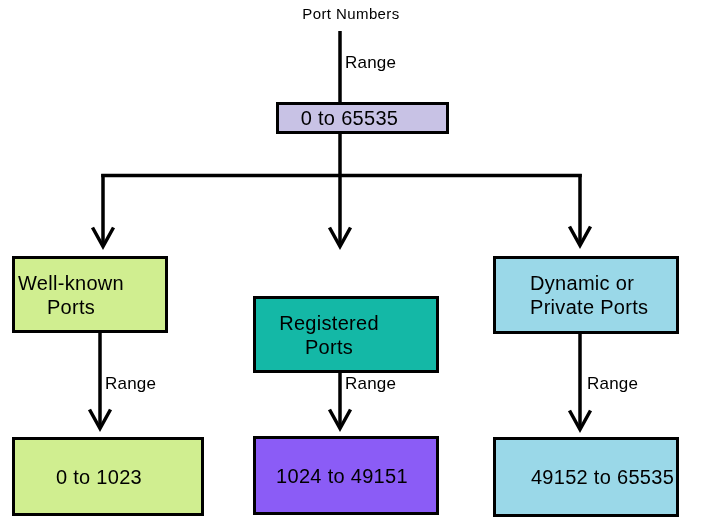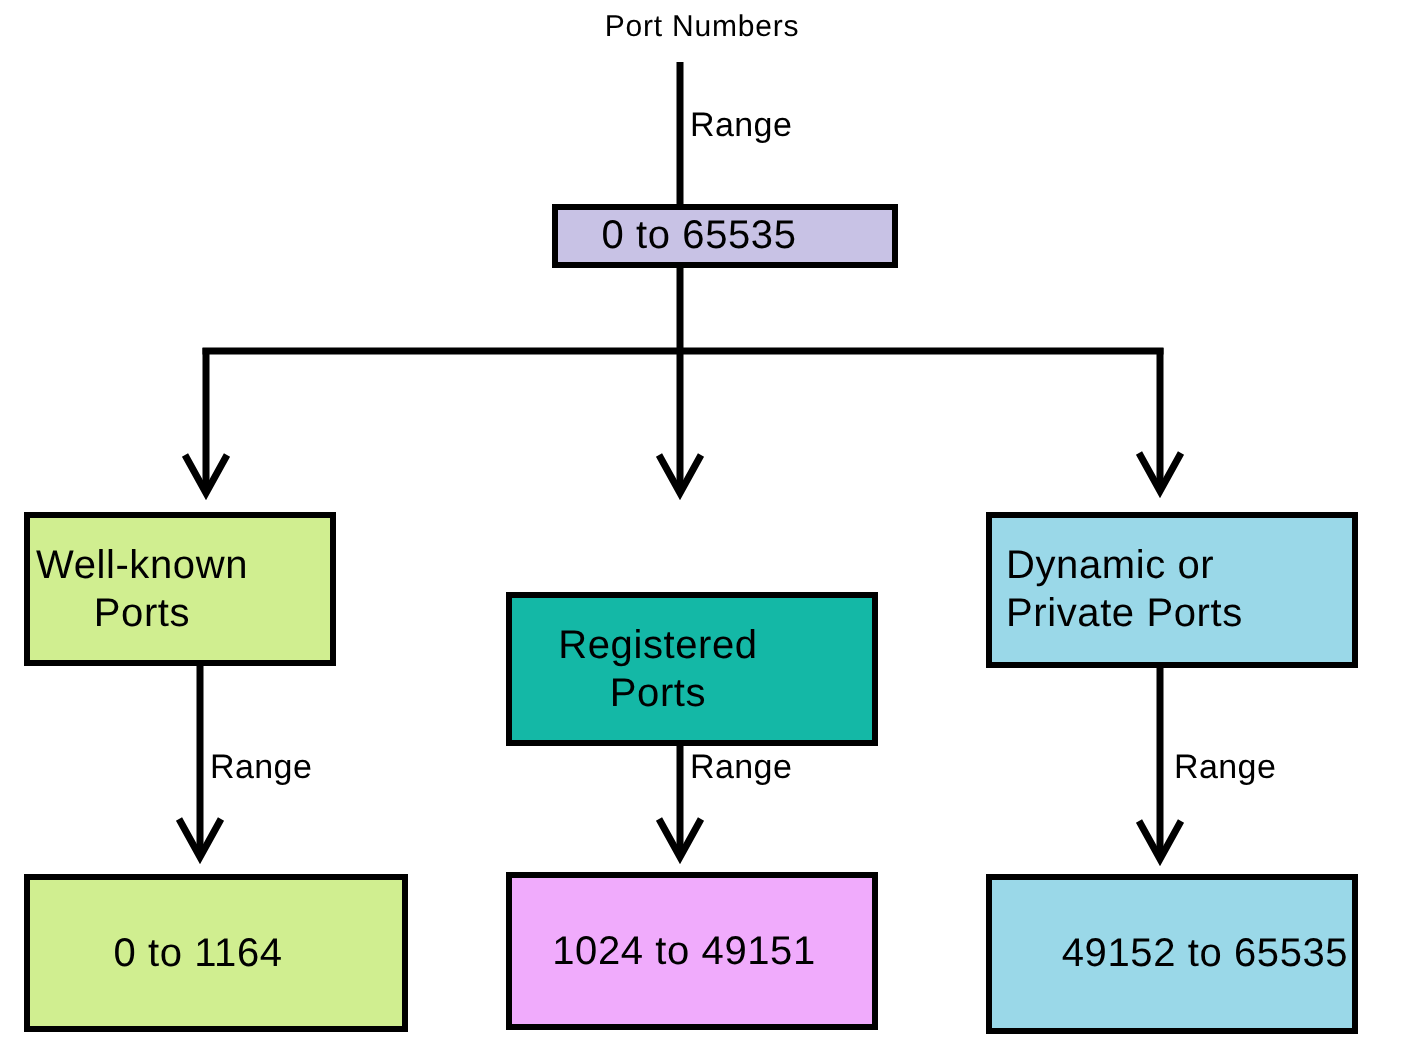--- a/index.html
+++ b/index.html
@@ -21,21 +21,21 @@
   .node{
     position:absolute;box-sizing:border-box;border:3px solid #000;
     display:flex;align-items:center;justify-content:center;
     font-size:20px;line-height:1.2;letter-spacing:0.3px;
     white-space:pre-line;text-align:center;
   }
   .n-root{left:254px;top:102px;width:173px;height:32px;padding-right:26px;margin-left:22px;}
   .n-wk  {left:12px; top:256px;width:156px;height:77px;padding-right:38px;}
   .n-reg {left:253px;top:256px;width:186px;height:77px;padding-right:34px;}
   .n-dyn {left:493px;top:256px;width:186px;height:78px;
-          justify-content:flex-start;padding-left:7px;text-align:left;}
+          justify-content:flex-start;padding-left:34px;text-align:left;}
   .n-wk2 {left:12px; top:437px;width:192px;height:79px;padding-right:18px;}
   .n-reg2{left:253px;top:436px;width:186px;height:79px;padding-right:8px;}
   .n-dyn2{left:493px;top:437px;width:186px;height:80px;padding-left:33px;}
 </style>
 </head>
 <body>
 
 <div class="canvas">
 
   <svg class="connector-layer" width="701" height="523" viewBox="0 0 701 523">
@@ -69,17 +69,17 @@
 
   <div class="node n-root" style="background-color: rgb(200, 194, 229);">0 to 65535</div>
 
   <div class="node n-wk" style="background-color: rgb(208, 238, 144);">Well-known
 Ports</div>
   <div class="node n-reg" style="background-color: #14b8a6; margin-top: 40px;">Registered
 Ports</div>
   <div class="node n-dyn" style="background-color: rgb(154, 216, 232);">Dynamic or
 Private Ports</div>
 
-  <div class="node n-wk2" style="background-color: rgb(208, 238, 144);">0 to 1164</div>
-  <div class="node n-reg2" style="background-color: #f0abfc;">1024 to 49151</div>
+  <div class="node n-wk2" style="background-color: rgb(208, 238, 144);">0 to 1023</div>
+  <div class="node n-reg2" style="background-color: #8b5cf6;">1024 to 49151</div>
   <div class="node n-dyn2" style="background-color: rgb(154, 216, 232);">49152 to 65535</div>
 
 </div>
 
 </body></html>

